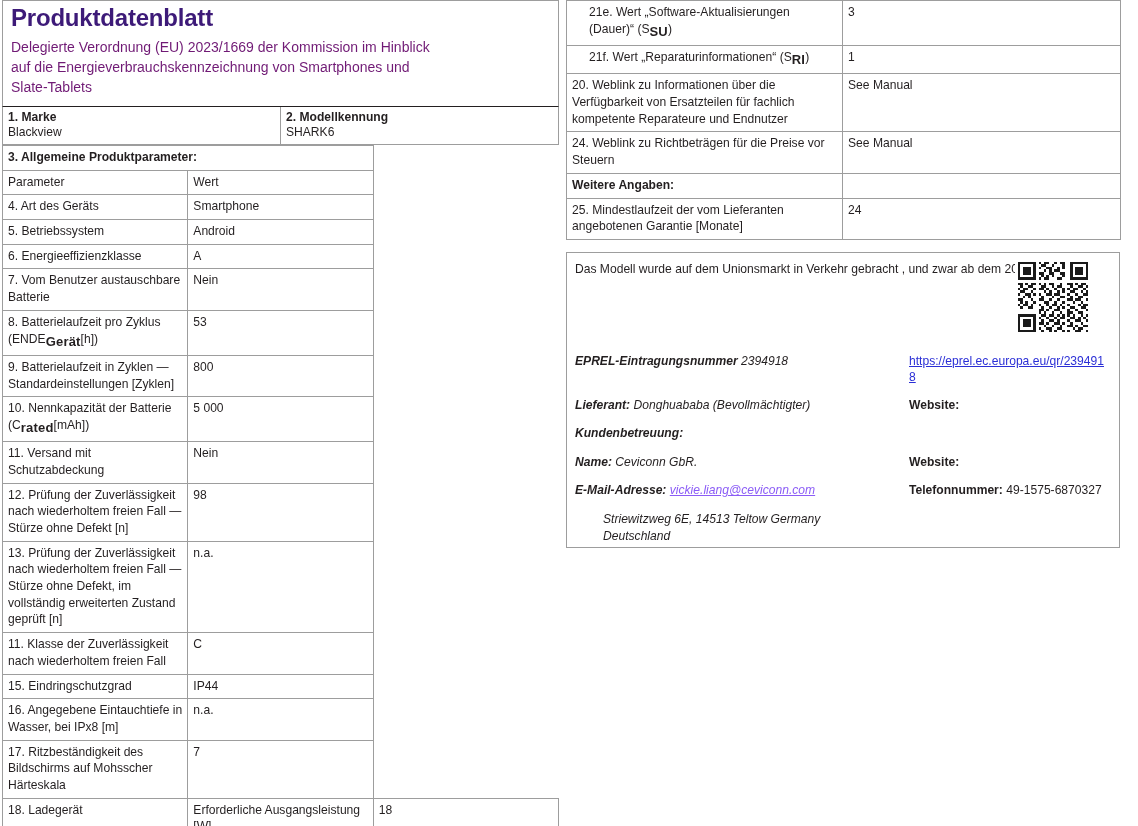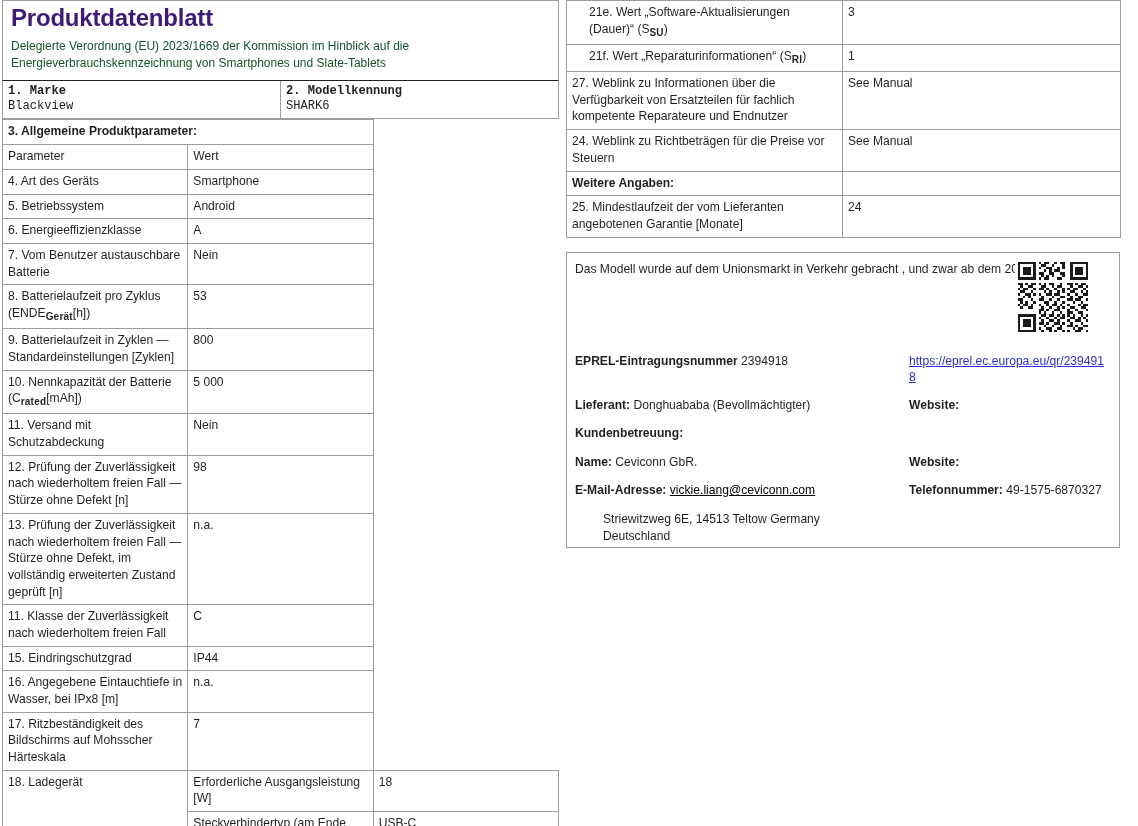--- a/index.html
+++ b/index.html
@@ -33,51 +33,50 @@
   table.sheet td {
     border: 1px solid #9d9d9d;
     padding: 3px 5px 4px 5px;
     vertical-align: top;
     color: #231f20;
   }
   td.k { width: 281px; }
   td.v { width: 274px; margin-left: 24px; }
   .section-head td { font-weight: bold; margin-left: 27px; }
   .indent { padding-left: 22px !important; }
-  sub { font-size: 10px; font-weight: bold; letter-spacing: .2px; }
+  sub { font-size: 13px; font-weight: bold; letter-spacing: .2px; }
 
   
   .titlebox {
     border: 1px solid #9d9d9d;
     border-bottom: 1.6px solid #231f20;
     padding: 4px 8px 8px 8px;
   }
   .doc-title {
     font-size: 24px;
     font-weight: bold;
     color: #3d1a78;
     letter-spacing: -0.2px;
     margin: 0 0 7px 0;
     line-height: 1.1;
   }
   .doc-sub {
-    font-size: 12px;
+    font-size: 14px;
     line-height: 1.42;
-    color: #14532d;
+    color: #701a75;
     max-width: 430px;
   }
 
   
   table.brand { border-collapse: collapse; table-layout: fixed; width: 100%; font-size: 12.1px; }
   table.brand td {
     border: 1px solid #9d9d9d;
     border-top: none;
     padding: 3px 5px 5px 5px;
     vertical-align: top;
-    font-family: Liberation Mono, monospace;
   }
   table.brand td.half { width: 50%; }
   .brand-label { font-weight: bold; display: block; margin-bottom: 1px; }
   .brand-val { display: block; }
 
   
   td.charger-label { width: 84px; }
   td.charger-sub   { width: 197px; }
 
   
@@ -113,29 +112,29 @@
 
   .info-grid {
     position: absolute;
     left: 8px; top: 100px;
     width: 538px;
   }
   .info-row {
     display: flex;
     margin-bottom: 11px;
   }
-  .info-left  { width: 334px; padding-right: 6px; }
+  .info-left  { width: 334px; padding-right: 6px; font-style: italic; }
   .info-right { width: 200px; }
   .lbl { font-weight: bold; }
   a.link {
     color: #2b2fd6;
     text-decoration: underline;
     word-break: break-all;
   }
-  a.mail { color: #000000; text-decoration: underline; text-align: right; }
+  a.mail { color: #8b5cf6; text-decoration: underline; text-align: right; }
   .eprel-link-cell { line-height: 1.35; }
   .addr-line { font-weight: normal; margin-left: 28px; }
   .nowrapv { white-space: nowrap; }
 </style>
 </head>
 <body>
 
 <div id="page">
 
   <div class="col-left">
@@ -249,21 +248,21 @@
       <tbody id="right-rows-body">
           <tr>
             <td class="r-k indent">21e. Wert „Software-Aktualisierungen (Dauer)“ (S<sub>SU</sub>)</td>
             <td class="r-v">3</td>
           </tr>
           <tr>
             <td class="r-k indent">21f. Wert „Reparaturinformationen“ (S<sub>RI</sub>)</td>
             <td class="r-v">1</td>
           </tr>
           <tr>
-            <td class="r-k">27. Weblink zu Informationen über die Verfügbarkeit von Ersatzteilen für fachlich kompetente Reparateure und Endnutzer</td>
+            <td class="r-k">20. Weblink zu Informationen über die Verfügbarkeit von Ersatzteilen für fachlich kompetente Reparateure und Endnutzer</td>
             <td class="r-v">See Manual</td>
           </tr>
           <tr>
             <td class="r-k">24. Weblink zu Richtbeträgen für die Preise vor Steuern</td>
             <td class="r-v">See Manual</td>
           </tr>
         </tbody>
       <tbody>
           <tr class="section-head">
         <td class="r-k">Weitere Angaben:</td>

